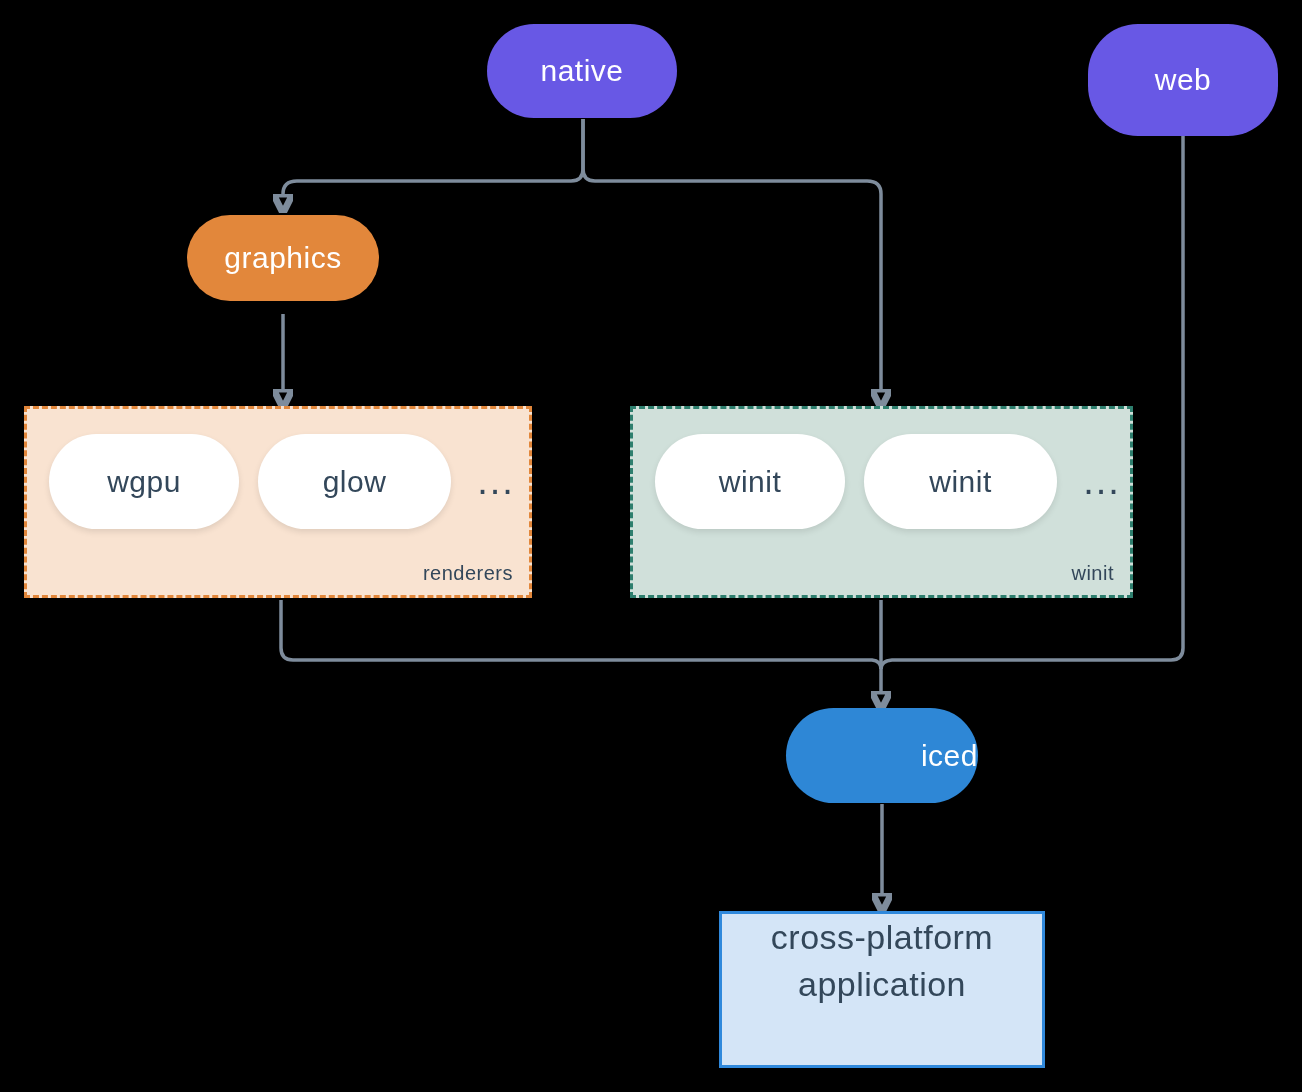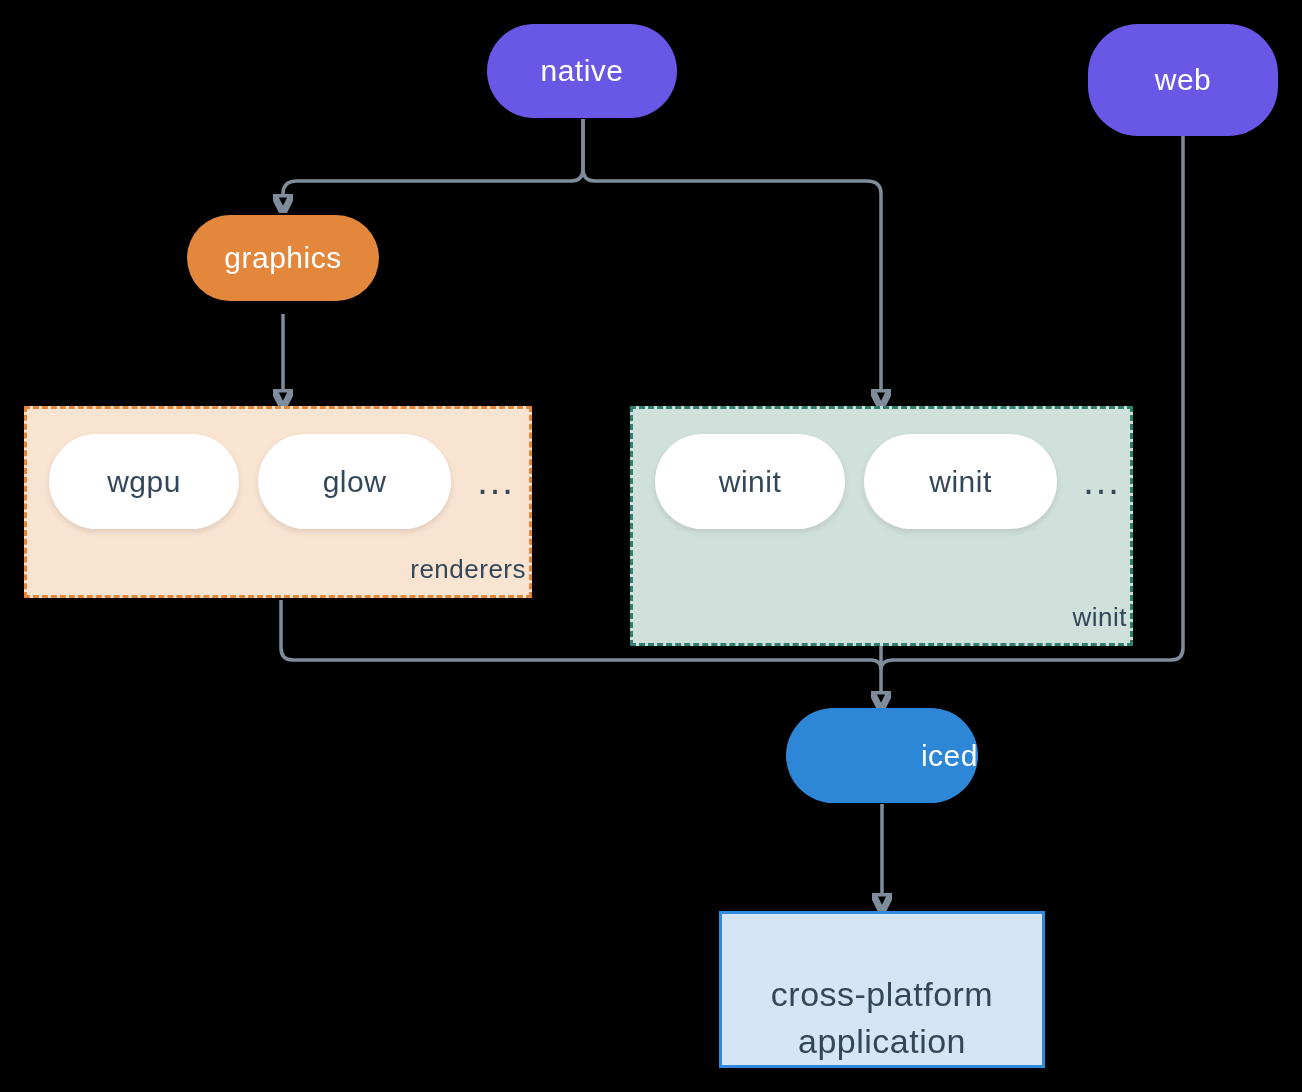--- a/index.html
+++ b/index.html
@@ -27,37 +27,37 @@
     border-radius:50px;font-size:30px;letter-spacing:0.5px;
   }
   .pill.colored{color:#ffffff;}
   .pill.white{background:var(--pillwhite);color:var(--slate);box-shadow:0 3px 6px rgba(0,0,0,0.10);}
   .node-native{left:487px;top:24px;width:190px;height:94px;background:var(--purple);}
   .node-web{left:1088px;top:24px;width:190px;height:112px;background:var(--purple);}
   .node-graphics{left:187px;top:215px;width:192px;height:86px;background:var(--orange);text-align:right;}
   .node-iced{left:786px;top:708px;width:192px;height:95px;background:var(--blue);justify-content:flex-end;}
   .group{position:absolute;border:3px dashed;}
   .group-renderers{left:24px;top:406px;width:508px;height:192px;background:var(--peach);border-color:var(--orange);}
-  .group-shells{left:630px;top:406px;width:503px;height:240px;background:var(--sage);border-color:var(--teal);}
+  .group-shells{left:630px;top:406px;width:503px;height:192px;background:var(--sage);border-color:var(--teal);}
   .group .pill{height:95px;top:25px;}
   .g-item-0{left:22px;width:190px;}
   .g-item-1{left:231px;width:193px;}
   .ellipsis{
     position:absolute;top:25px;left:438px;width:62px;height:95px;
     display:flex;align-items:center;justify-content:center;
     color:var(--slate);font-size:38px;letter-spacing:2px;
   }
   .group-label{
-    position:absolute;right:3px;bottom:10px;
-    color:var(--slate);font-size:26px;letter-spacing:0.5px;
+    position:absolute;right:16px;bottom:10px;
+    color:var(--slate);font-size:20px;letter-spacing:0.5px;
   }
   .app-box{
     position:absolute;left:719px;top:911px;width:326px;height:157px;
     background:var(--lightblue);border:3px solid var(--blueborder);
-    display:flex;flex-direction:column;align-items:center;justify-content:flex-end;
+    display:flex;flex-direction:column;align-items:center;justify-content:flex-start;
     color:var(--slate);font-size:34px;line-height:47px;letter-spacing:0.5px;
   }
 </style>
 </head>
 <body>
 
 <div class="stage">
 
   <svg class="wires" viewBox="0 0 1302 1092" aria-hidden="true">
     <defs>

